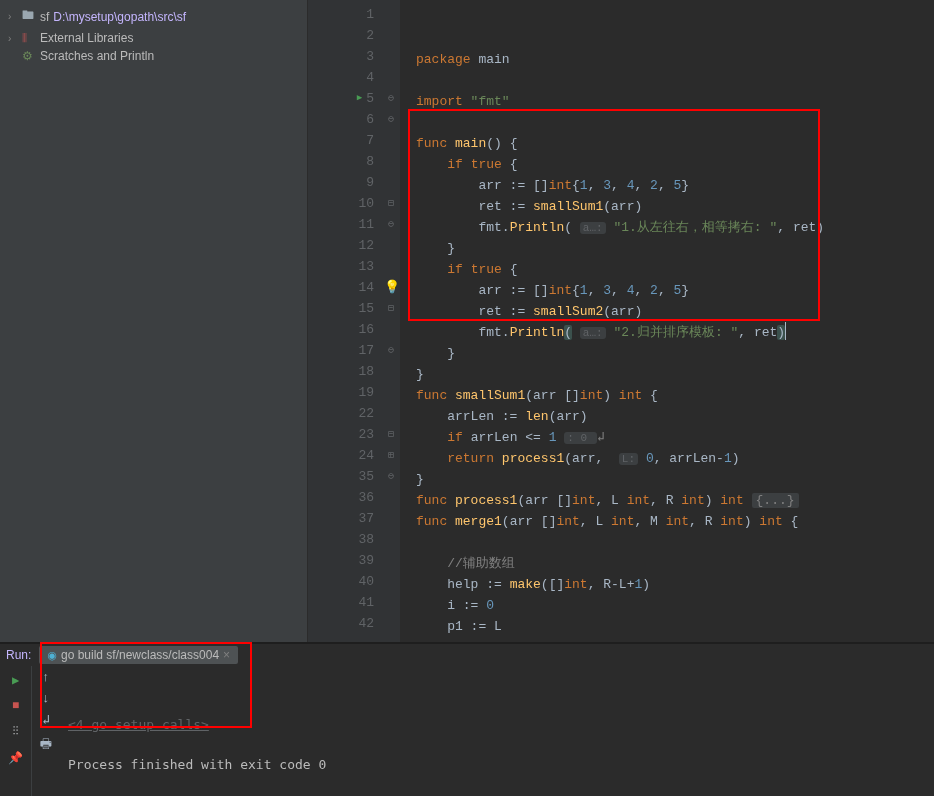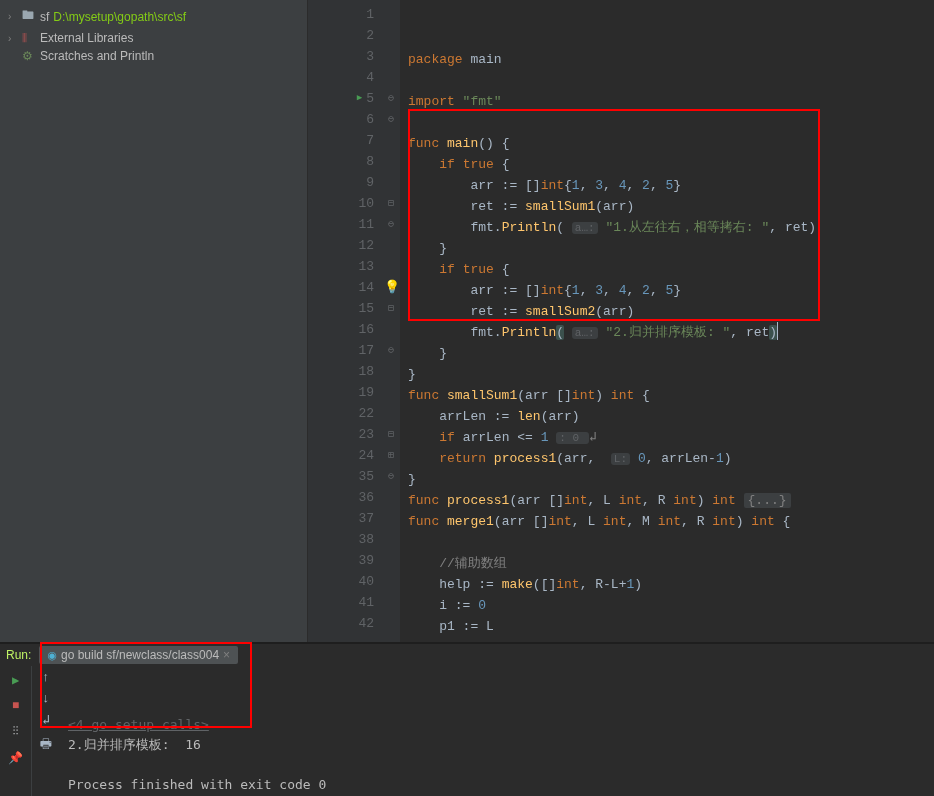--- a/index.html
+++ b/index.html
@@ -36,21 +36,21 @@
 .tree-item .chev {
   width: 14px;
   color: #808080;
   font-size: 10px;
 }
 .tree-item .icon {
   width: 18px;
   color: #9aa7b0;
 }
 .tree-item .folder-icon { color: #9aa7b0; }
-.tree-item .path-dim { color: #84cc16; margin-left: 4px; }
+.tree-item .path-dim { color: #c4b5fd; margin-left: 4px; }
 .editor-area {
   flex: 1;
   display: flex;
   flex-direction: column;
   background: #2b2b2b;
   min-width: 0;
 }
 .editor-scroll {
   flex: 1;
   display: flex;
@@ -89,21 +89,21 @@
   color: #ffc800;
   font-size: 13px;
   height: 21px;
   line-height: 21px;
 }
 .code {
   padding: 4px 8px;
   white-space: pre;
   position: relative;
 }
-.code-line { height: 21px; line-height: 21px; }
+.code-line { height: 21px; line-height: 21px; margin-left: 8px; }
 .kw { color: #cc7832; }
 .str { color: #6a8759; }
 .num { color: #6897bb; }
 .fn { color: #ffc66d; }
 .typ { color: #cc7832; }
 .cmt { color: #808080; }
 .hint { color: #606366; background: #3c3f41; padding: 0 3px; border-radius: 3px; font-size: 11px; }
 .folded { color: #808080; background: #3c3f41; padding: 0 4px; border-radius: 2px; }
 .red-box {
   position: absolute;
@@ -127,21 +127,21 @@
   position: relative;
 }
 .run-header {
   display: flex;
   align-items: center;
   padding: 2px 6px;
   font-size: 12px;
   font-family: "Segoe UI", sans-serif;
   color: #bbbbbb;
 }
-.run-header .runlabel { color: #bef264; margin-right: 8px; }
+.run-header .runlabel { color: #c4b5fd; margin-right: 8px; }
 .run-tab {
   display: flex;
   align-items: center;
   background: #4e5254;
   padding: 2px 8px;
   border-radius: 2px;
   gap: 4px;
   color: #bbbbbb;
 }
 .run-tab .go-icon { color: #4eb0d3; font-size: 11px; }
@@ -271,15 +271,15 @@
       <div class="tbtn">📌</div>
     </div>
     <div class="run-toolbar2">
       <div class="tbtn">↑</div>
       <div class="tbtn">↓</div>
       <div class="tbtn">↲</div>
       <div class="tbtn">🖶</div>
     </div>
     <div class="run-output" id="runout">
       <div class="red-box" style="left:-20px; top:-24px; width:212px; height:86px;"></div>
-    <div class="out-line" style="color: rgb(96, 99, 102); text-decoration: underline;">&lt;4 go setup calls&gt;</div><div class="out-line">2.归并排序模板:  16</div><div class="out-line"></div><div class="out-line">Process finished with exit code 0</div></div>
+    <div class="out-line" style="color: rgb(96, 99, 102); text-decoration: underline;">&lt;4 go setup calls&gt;</div><div class="out-line"></div><div class="out-line">Process finished with exit code 0</div></div>
   </div>
 </div>
 
 </body></html>

